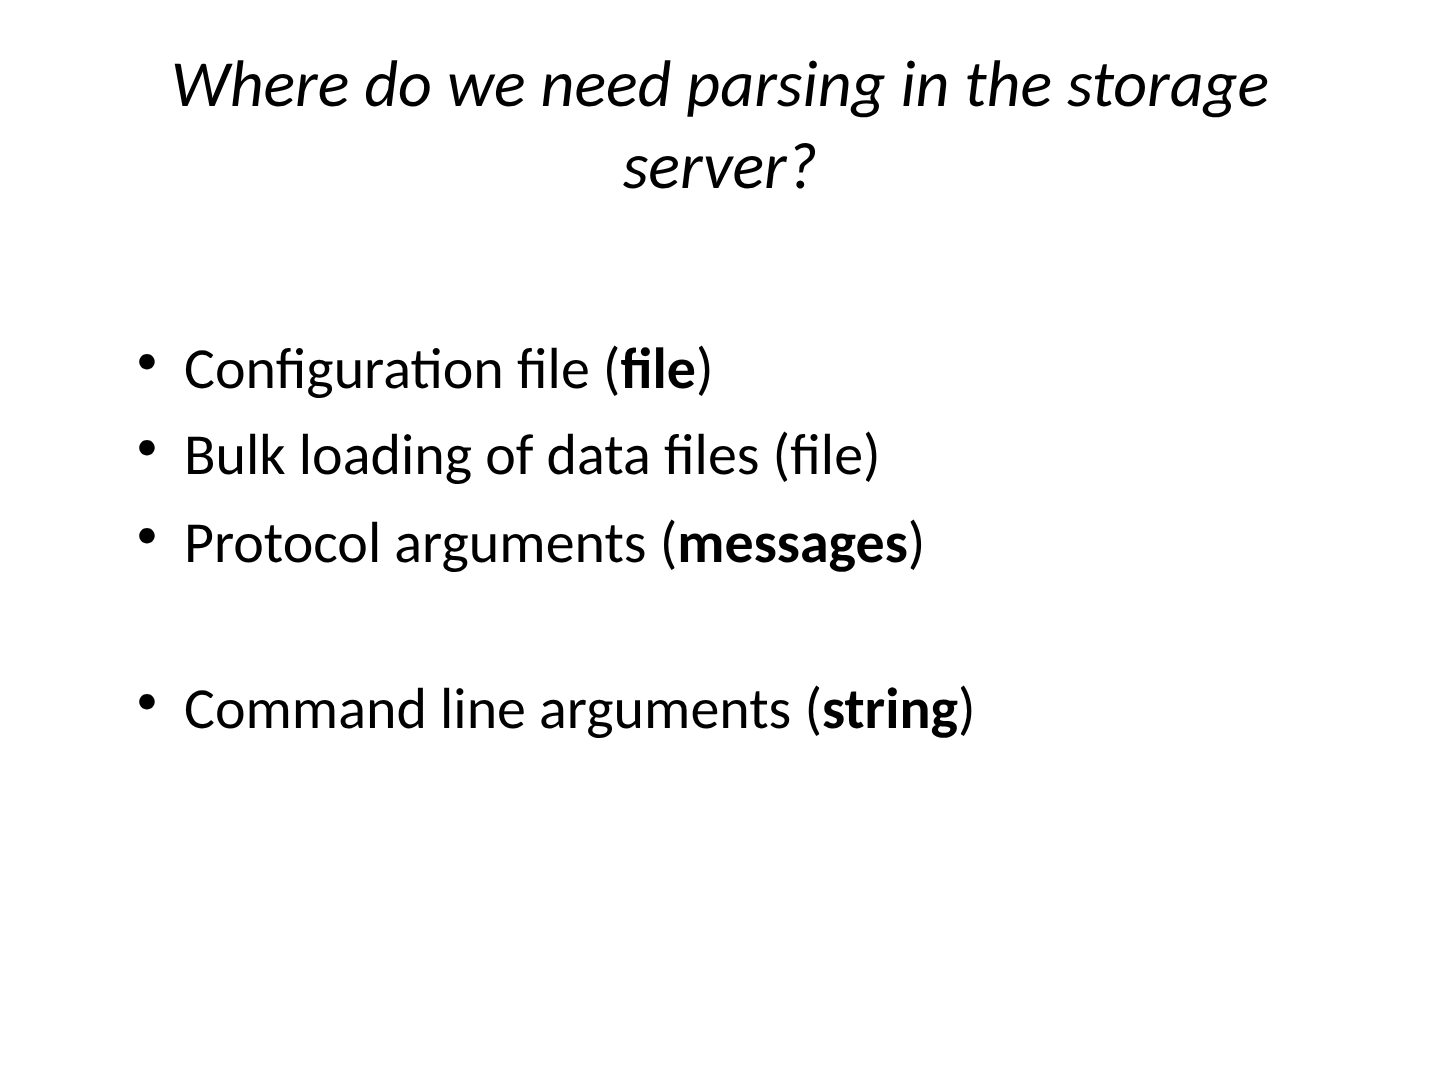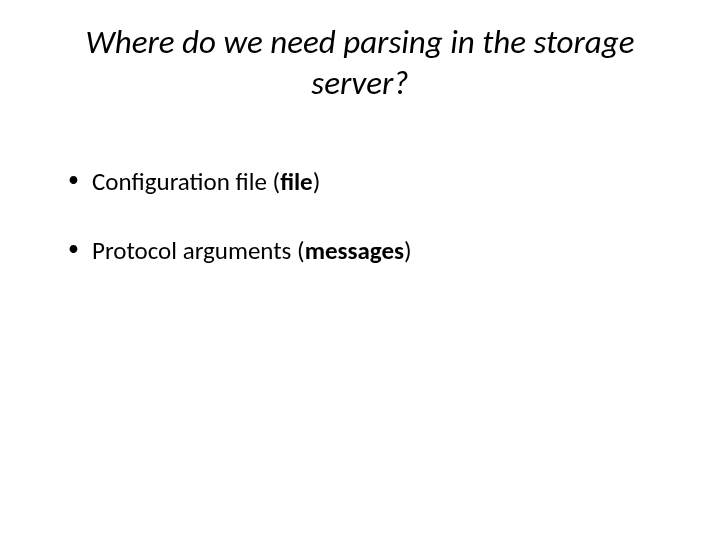--- a/index.html
+++ b/index.html
@@ -29,26 +29,25 @@
       margin-bottom: 58px;
       padding: 0 30px;
     }
     .bullet-group {
       margin-left: 18px;
     }
     .bullet-group.second {
       margin-top: 40px;
     }
     .bullet-item {
-      font-size: 25px;
+      font-size: 29px;
       line-height: 1.5;
       list-style: none;
       position: relative;
       padding-left: 24px;
-      margin-top: 32px;
     }
     .bullet-item::before {
       content: "•";
       position: absolute;
       left: 0;
       top: 0;
       font-size: 22px;
     }
     .bold {
       font-weight: bold;
@@ -58,17 +57,25 @@
 <body>
 
 <div class="slide">
   <h1 class="title">Where do we need parsing in the storage server?</h1>
 
   <ul class="bullet-group">
     <li class="bullet-item">
       <span>Configuration file (</span><span class="bold">file</span><span>)</span>
     </li>
     <li class="bullet-item">
+      <span>Bulk loading of data files (file)</span>
+    </li>
+    <li class="bullet-item">
       <span>Protocol arguments (</span><span class="bold">messages</span><span>)</span>
     </li>
   </ul>
 
+  <ul class="bullet-group second">
+    <li class="bullet-item">
+      <span>Command line arguments (</span><span class="bold">string</span><span>)</span>
+    </li>
+  </ul>
 </div>
 
 </body></html>

